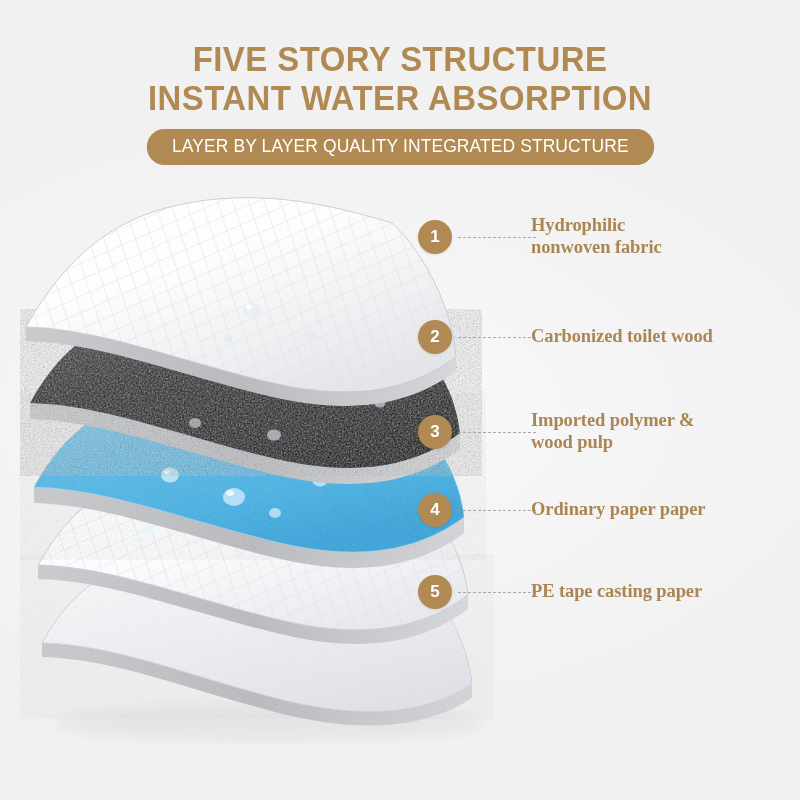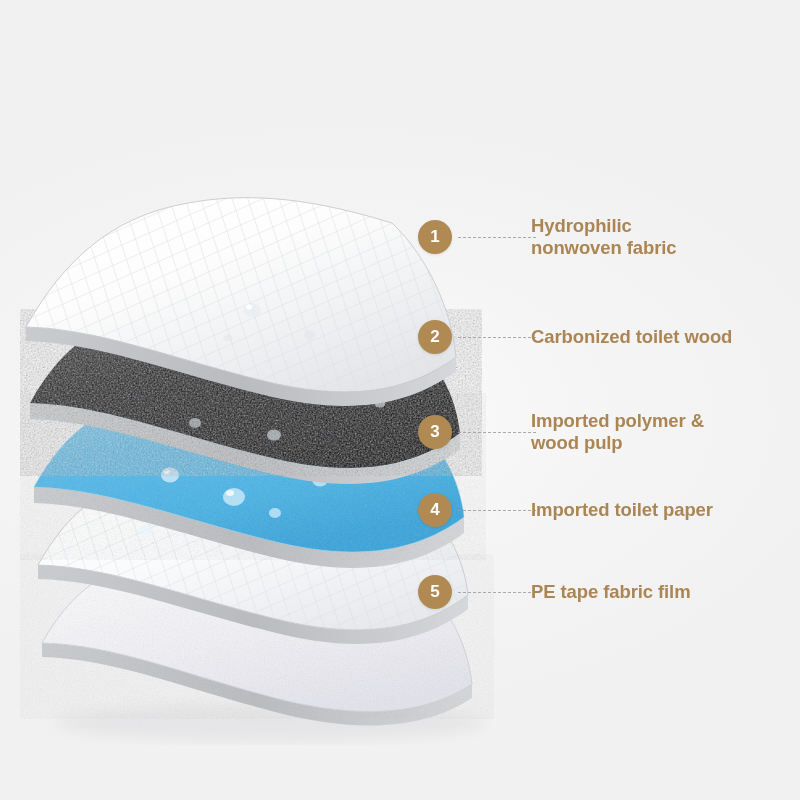--- a/index.html
+++ b/index.html
@@ -110,38 +110,44 @@
     position: absolute;
     left: 113px;
     top: 50%;
     transform: translateY(-50%);
     color: #ab8654;
     font-size: 18.5px;
     font-weight: 700;
     line-height: 1.18;
     white-space: pre-line;
     letter-spacing: -0.1px;
+    font-family: Liberation Serif, serif;
   }
 
   #callout-1 { left: 418px; top: 237px; width: 380px; }
   #callout-1 .leader { width: 78px; }
   #callout-2 { left: 418px; top: 337px; width: 380px; }
   #callout-2 .leader { width: 78px; }
   #callout-3 { left: 418px; top: 432px; width: 380px; }
   #callout-3 .leader { width: 78px; }
   #callout-4 { left: 418px; top: 510px; width: 380px; }
   #callout-4 .leader { width: 78px; }
   #callout-5 { left: 418px; top: 592px; width: 380px; }
   #callout-5 .leader { width: 78px; }
 </style>
 </head>
 <body>
 
 <div id="stage">
 
+  <div id="header">
+    <div class="title-line" id="title-line-1">FIVE STORY STRUCTURE</div>
+    <div class="title-line" id="title-line-2">INSTANT WATER ABSORPTION</div>
+    <div id="subtitle-pill">LAYER BY LAYER QUALITY INTEGRATED STRUCTURE</div>
+  </div>
 
   <div id="illustration">
     <svg viewBox="0 0 500 570" xmlns="http://www.w3.org/2000/svg">
       <defs>
 
         <pattern id="quilt" width="15" height="15" patternUnits="userSpaceOnUse" patternTransform="rotate(-24) skewX(-6)">
           <rect width="15" height="15" fill="none"></rect>
           <path d="M0 0 L0 15 M0 0 L15 0" stroke="#dcdee1" stroke-width="1.1" fill="none"></path>
         </pattern>
 
@@ -353,22 +359,22 @@
   <div class="callout" id="callout-3">
     <div class="badge">3</div>
     <div class="leader"></div>
     <div class="callout-label">Imported polymer &amp;
 wood pulp</div>
   </div>
 
   <div class="callout" id="callout-4">
     <div class="badge">4</div>
     <div class="leader"></div>
-    <div class="callout-label">Imported toilet paper</div>
+    <div class="callout-label">Ordinary paper paper</div>
   </div>
 
   <div class="callout" id="callout-5">
     <div class="badge">5</div>
     <div class="leader"></div>
-    <div class="callout-label">PE tape fabric film</div>
+    <div class="callout-label">PE tape casting paper</div>
   </div>
 
 </div>
 
 </body></html>

